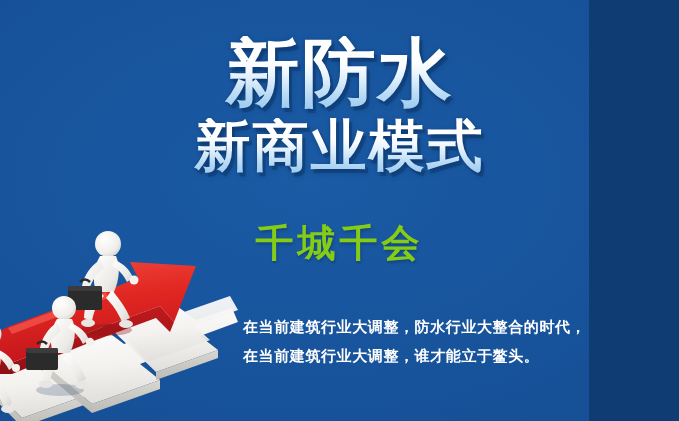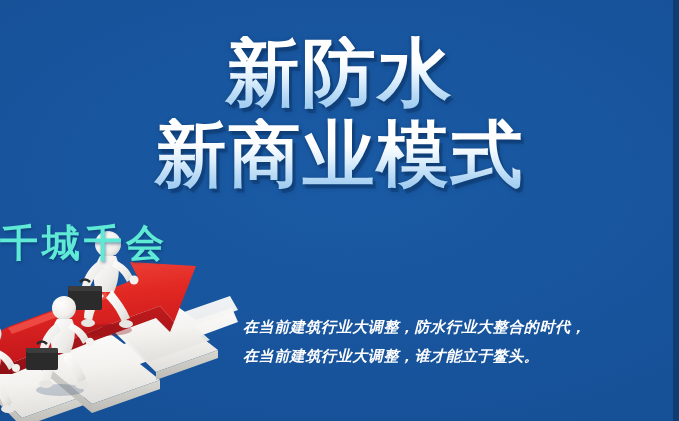--- a/index.html
+++ b/index.html
@@ -2,21 +2,21 @@
 <html><head>
 <meta charset="utf-8">
 <style>
   html, body {
     margin: 0;
     padding: 0;
     background: #0f3d73;
   }
   #poster {
     position: relative;
-    width: 673px;
+    width: 589px;
     height: 421px;
     overflow: hidden;
     background: #175499;
     font-family: "Liberation Sans", "DejaVu Sans", sans-serif;
   }
   
   .bg {
     position: absolute;
     inset: 0;
     background: radial-gradient(ellipse 130% 110% at 52% 42%, #1a5ba5 0%, #17539b 45%, #134a8c 100%);
@@ -41,48 +41,47 @@
         #ffffff 0%, #ffffff 34%, #f2f9ff 46%,
         #d9ecfb 62%, #bcdcf6 78%, #a6d0f2 92%, #9ccaf0 100%);
     -webkit-background-clip: text;
     background-clip: text;
     color: transparent;
     -webkit-text-fill-color: transparent;
     filter: drop-shadow(3px 4px 0px rgba(10, 50, 100, 0.40))
             drop-shadow(0px 1px 2px rgba(8, 42, 85, 0.55));
   }
   .hl-1 { font-size: 74px; }
-  .hl-2 { font-size: 72px; margin-top: 8px; }
+  .hl-2 { font-size: 56px; margin-top: 8px; }
 
   
   .subtitle {
     position: absolute;
     left: 0;
     top: 224px;
     width: 679px;
-    text-align: left;
+    text-align: center;
     z-index: 6;
     font-size: 38px;
     font-weight: 700;
     letter-spacing: 4px;
-    color: #5eead4;
+    color: #84cc16;
     line-height: 1.0;
     text-shadow: 1px 2px 3px rgba(9, 45, 92, 0.45);
     pointer-events: none;
   }
 
   
   .body-copy {
     position: absolute;
     left: 243px;
     top: 312px;
     width: 400px;
     z-index: 6;
     pointer-events: none;
-    font-style: italic;
   }
   .body-line {
     display: block;
     font-size: 15px;
     font-weight: 700;
     color: #ffffff;
     letter-spacing: 0.6px;
     line-height: 29px;
     white-space: nowrap;
   }

